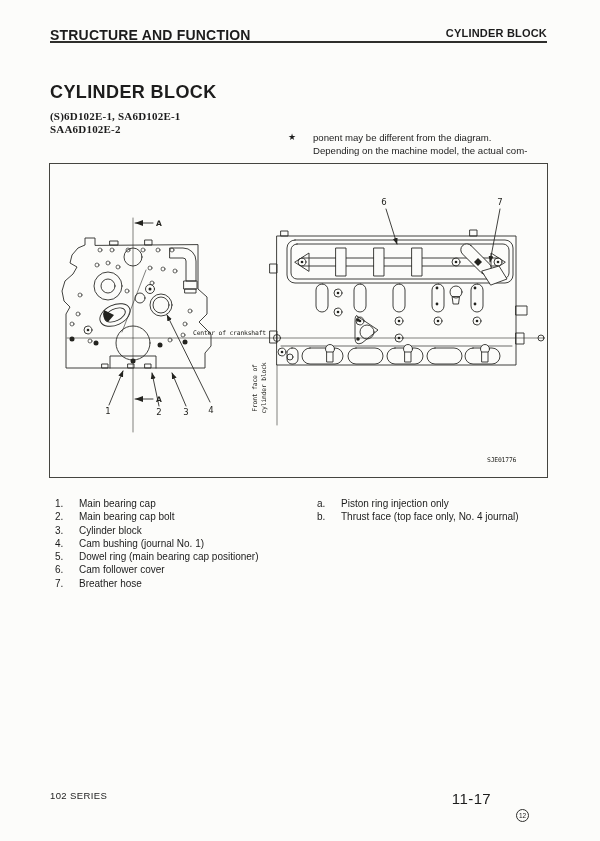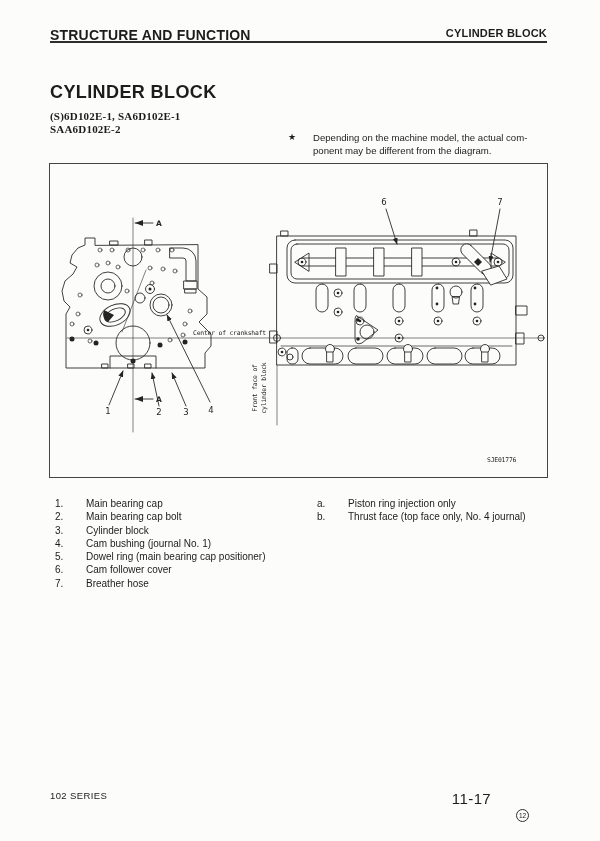--- a/index.html
+++ b/index.html
@@ -17,21 +17,21 @@
   .models{left:50px;top:110px;font-size:11px;font-weight:bold;line-height:13px;letter-spacing:.2px;font-family:Liberation Serif, serif;}
   .note{left:288px;top:131px;width:268px;display:flex;font-size:9.6px;line-height:13px;}
   .note .star{width:25px;font-size:9px;}
   .figure{left:49px;top:163px;width:497px;height:313px;border:1px solid #454540;box-sizing:content-box;background:#fcfcfa;margin:0;}
   .figure svg{display:block;}
   .parts{font-size:10px;line-height:13.3px;}
   .parts-left{left:50px;top:497px;width:260px;}
   .parts-right{left:312px;top:497px;width:240px;}
   .parts .row{white-space:nowrap;}
   .parts .pn{display:inline-block;width:14px;padding-left:5px;}
-  .parts .pl{margin-left:7px;padding-left:10px;}
+  .parts .pl{margin-left:0;padding-left:10px;}
   .ftr-series{left:50px;top:790px;font-size:9.5px;letter-spacing:.4px;text-align:right;}
   .ftr-page{left:400px;top:790px;width:143px;text-align:center;font-size:15px;letter-spacing:.4px;}
   .ftr-rev{left:516px;top:809px;width:11px;height:11px;border:1px solid #2e2e2c;border-radius:50%;
            font-size:6.5px;line-height:11px;text-align:center;}
   text{fill:#23231f;stroke:none;}
   .dwg-num{font-family:"DejaVu Sans", sans-serif;font-size:8.5px;}
   .dwg-lbl{font-family:"DejaVu Sans Mono", monospace;font-size:6.4px;letter-spacing:-0.2px;}
   .dwg-A{font-family:"DejaVu Sans", sans-serif;font-size:7.5px;font-weight:bold;}
 </style>
 </head>
@@ -44,22 +44,22 @@
 <div class="abs title">CYLINDER BLOCK</div>
 
 <div class="abs models">
   <div>(S)6D102E-1, SA6D102E-1</div>
   <div>SAA6D102E-2</div>
 </div>
 
 <div class="abs note">
   <span class="star">★</span>
   <div>
+    <div>ponent may be different from the diagram.</div>
     <div>Depending on the machine model, the actual com-</div>
-    <div>ponent may be different from the diagram.</div>
   </div>
 </div>
 
 <figure class="abs figure">
 <svg viewBox="0 0 497 313" width="497" height="313" xmlns="http://www.w3.org/2000/svg">
   <defs>
     <marker id="arr" markerWidth="8" markerHeight="8" refX="6" refY="3" orient="auto" markerUnits="userSpaceOnUse">
       <path d="M0,0.5 L6.5,3 L0,5.5 Z" fill="#23231f"></path>
     </marker>
   </defs>

